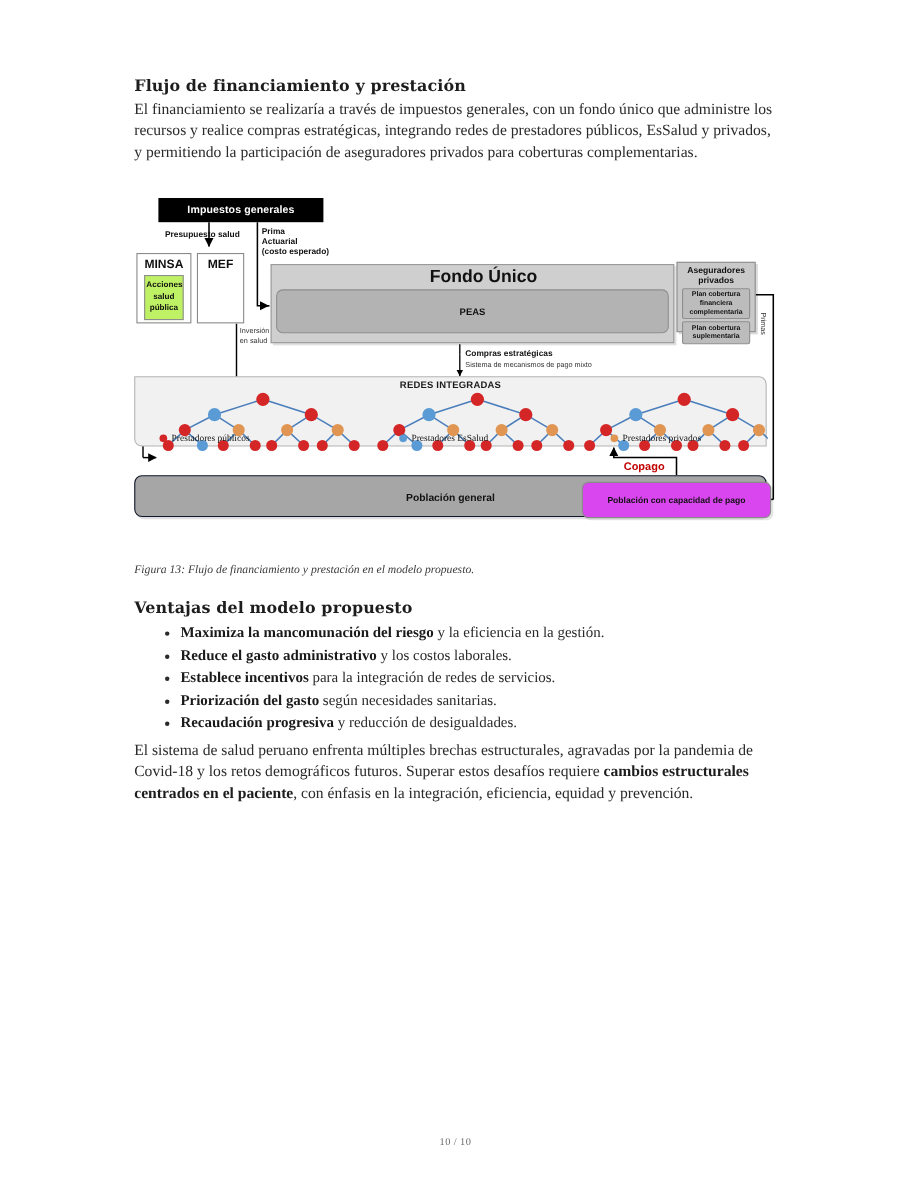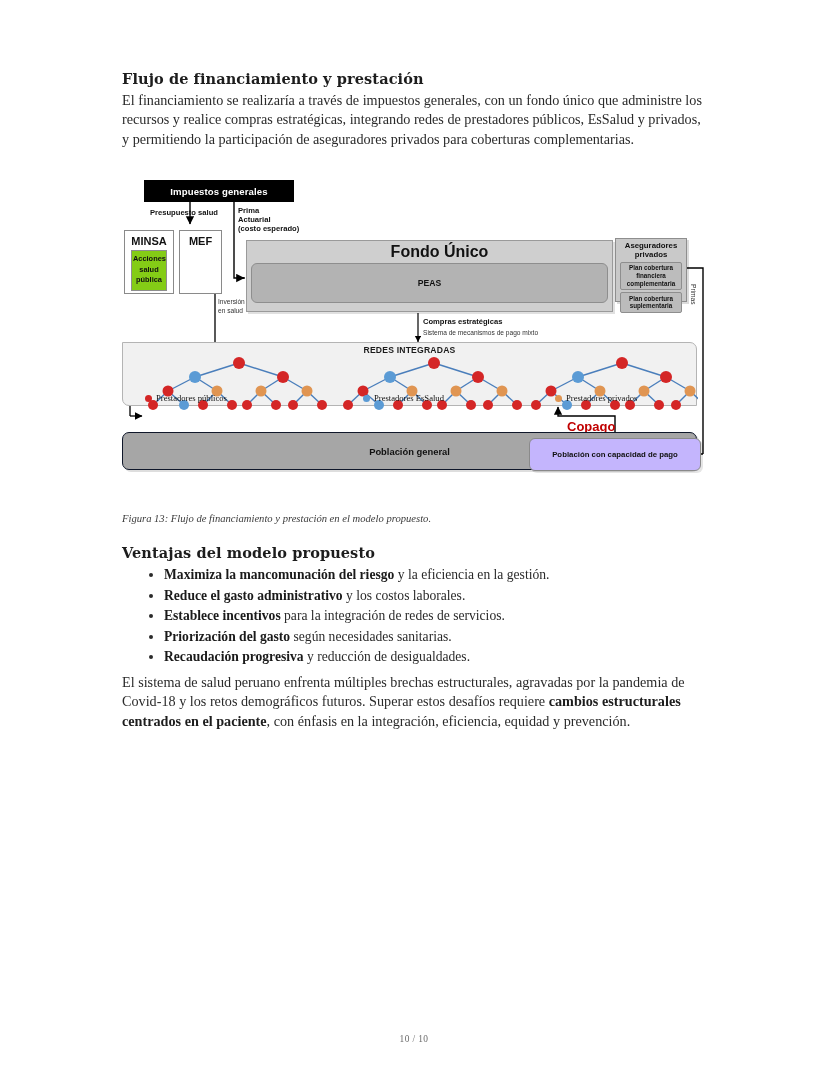--- a/index.html
+++ b/index.html
@@ -108,21 +108,21 @@
   
   .minbox {
     background: #fff; border: 1px solid #8a8a8a;
   }
   .minbox .t {
     font-size: 11px; font-weight: bold; text-align: center;
     padding-top: 4px; color: #111;
   }
   .inner-grey {
     margin: 3px 6px 0 6px;
-    background: #84cc16;
+    background: #bef264;
     border: 1px solid #8e8e8e;
     font-size: 7.4px; font-weight: bold; text-align: center;
     line-height: 10.5px; padding: 3px 1px 4px 1px; color: #111;
   }
 
   
   .fondo-wrap {
     left: 128px; top: 64px; width: 367px; height: 72px;
     background: #cfcfcf; border: 1px solid #9a9a9a;
     box-shadow: 2px 2px 0 0 rgba(0,0,0,.12);
@@ -197,29 +197,29 @@
     background: #a6a6a6; border: 1px solid #0f172a;
     border-radius: 7px;
     box-shadow: 2px 2px 0 0 rgba(0,0,0,.13);
   }
   .pobl-lbl {
     position: absolute; left: 0; right: 0; top: 13px;
     text-align: center; font-size: 9.4px; font-weight: bold; color: #111;
   }
   .pobl2 {
     left: 411px; top: 262px; width: 172px; height: 33px;
-    background: #c4b5fd; border: 1px solid #8a8a8a;
+    background: #d946ef; border: 1px solid #8a8a8a;
     border-radius: 6px;
     font-size: 7.8px; font-weight: bold; color: #111;
     display: flex; align-items: center; justify-content: center;
     box-shadow: 2px 2px 0 0 rgba(0,0,0,.10);
   }
   .copago {
     left: 449px; top: 243px;
-    font-size: 13px; font-weight: bold; color: #c00000;
+    font-size: 10px; font-weight: bold; color: #c00000;
   }
 
   svg.overlay { position: absolute; left:0; top:0; width: 592px; height: 310px; overflow: visible; }
 </style>
 </head>
 <body>
 
 <div class="page">
 
   <div class="col" style="top:70px;">

